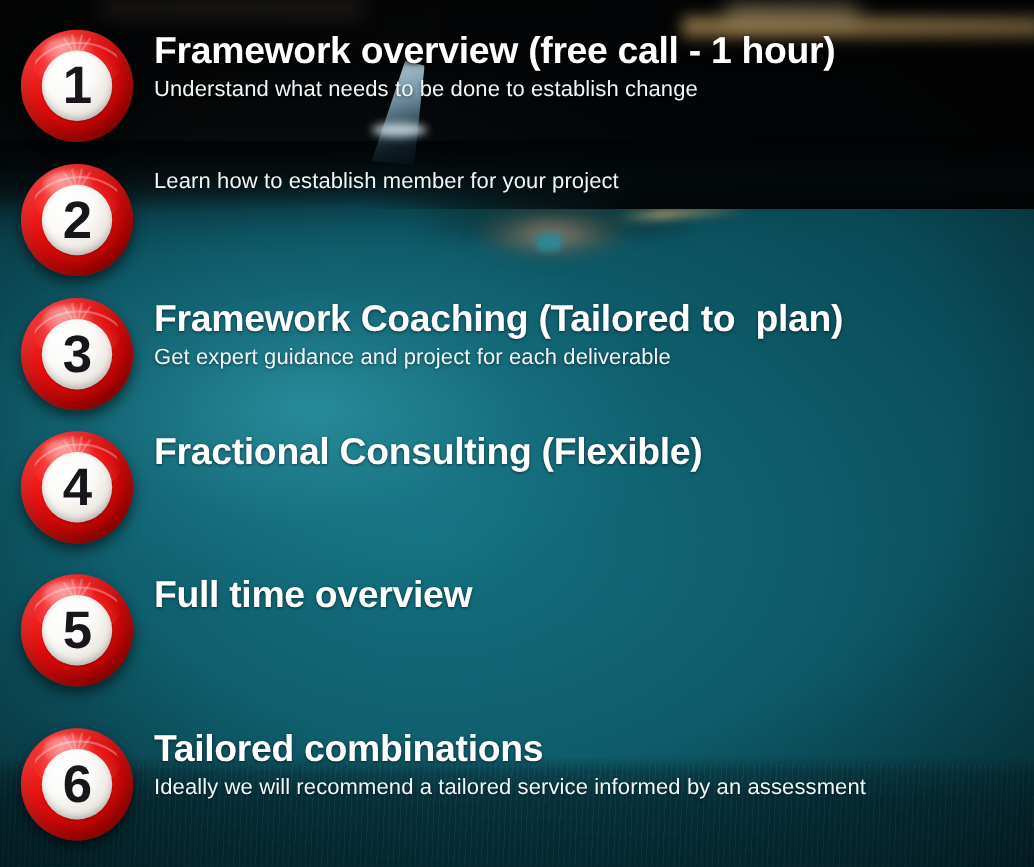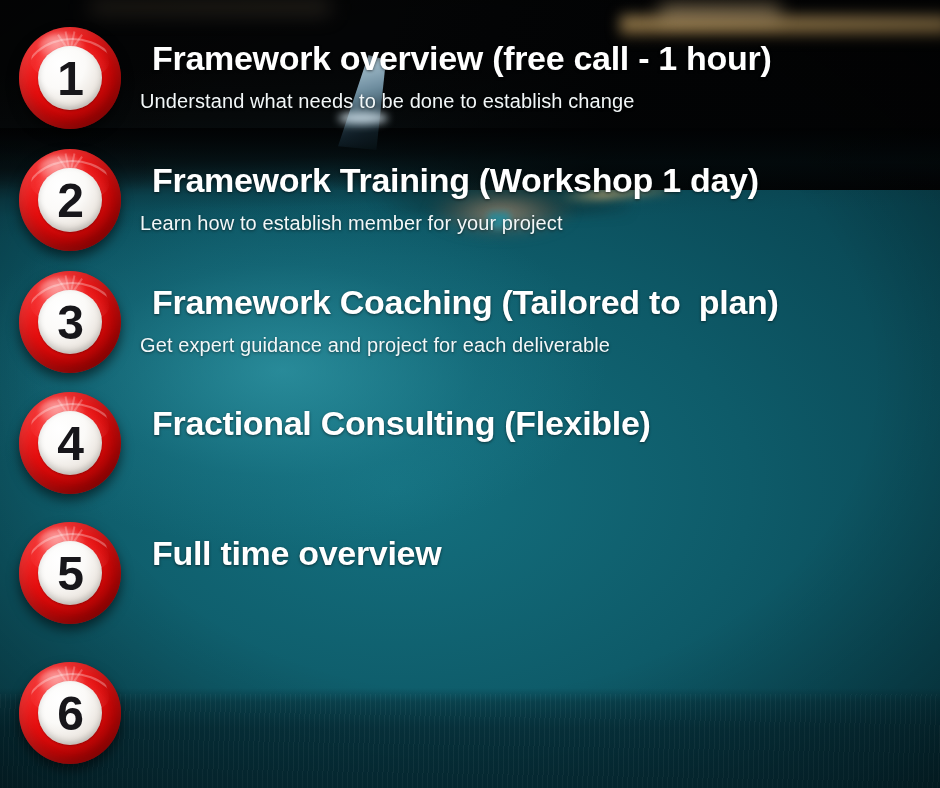--- a/index.html
+++ b/index.html
@@ -266,21 +266,21 @@
     flex: 1 1 auto;
     padding-right: 20px;
   }
   .title {
     color: #ffffff;
     font-weight: bold;
     font-size: 34px;
     line-height: 1.12;
     letter-spacing: -0.3px;
     text-shadow: 0 1px 3px rgba(0,0,0,0.55);
-    margin: 12px;
+    margin: 0;
     white-space: pre;
   }
   .subtitle {
     color: #f2f7f8;
     font-weight: normal;
     font-size: 20px;
     line-height: 1.24;
     letter-spacing: 0.1px;
     text-shadow: 0 1px 3px rgba(0,0,0,0.5);
     margin: 4px 0 0 0;
@@ -346,21 +346,20 @@
             <div class="ball-rib r4"></div>
           </div>
           <div class="ball-gloss"></div>
           <div class="ball-circle">
             <span class="ball-num">2</span>
             <span class="ball-num-sheen"></span>
           </div>
         </div>
       </div>
       <div class="texts">
-        <div class="title">Framework Training (Workshop 1 day)</div>
         <div class="subtitle">Learn how to establish member for your project</div>
       </div>
     </div>
 
     <div class="row" style="top:271px">
       <div class="ball-wrap">
         <div class="ball">
           <div class="ball-shadow"></div>
           <div class="ball-web">
             <div class="ball-rib r1"></div>
@@ -435,16 +434,20 @@
             <div class="ball-rib r3"></div>
             <div class="ball-rib r4"></div>
           </div>
           <div class="ball-gloss"></div>
           <div class="ball-circle">
             <span class="ball-num">6</span>
             <span class="ball-num-sheen"></span>
           </div>
         </div>
       </div>
+      <div class="texts">
+        <div class="title">Tailored combinations</div>
+        <div class="subtitle">Ideally we will recommend a tailored service informed by an assessment</div>
+      </div>
     </div>
 
   </div>
 </div>
 
 </body></html>

